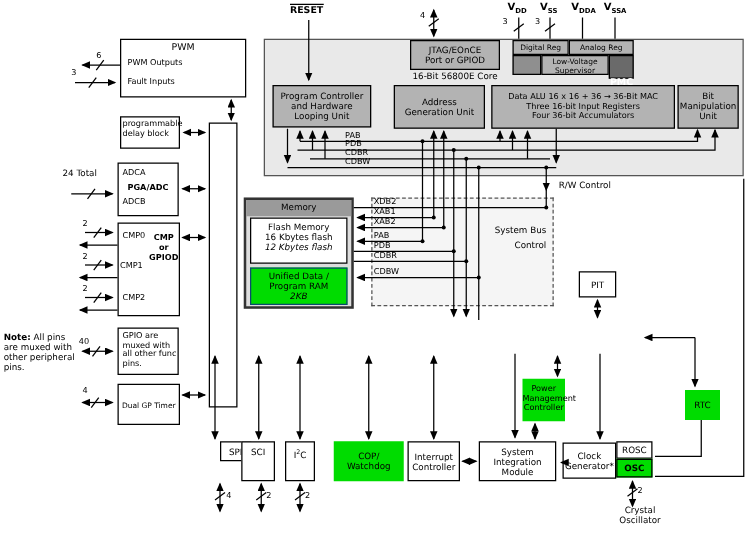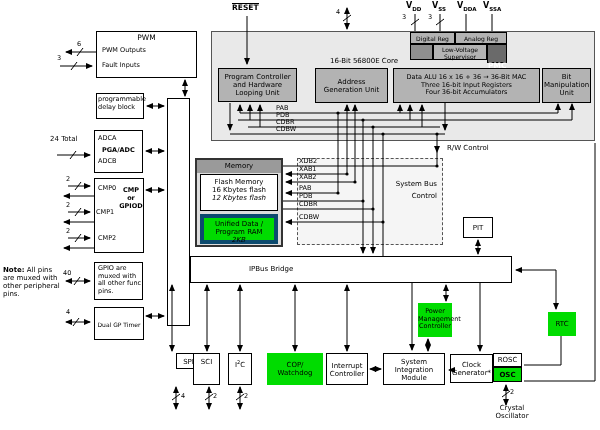--- a/index.html
+++ b/index.html
@@ -35,20 +35,24 @@
   <div class="abs t80 b" style="left:406px;top:1px;"><span>V</span><sub>DD</sub></div>
   <div class="abs t80 b" style="left:432px;top:1px;"><span>V</span><sub>SS</sub></div>
   <div class="abs t80 b" style="left:457px;top:1px;"><span>V</span><sub>DDA</sub></div>
   <div class="abs t80 b" style="left:483px;top:1px;"><span>V</span><sub>SSA</sub></div>
   <div class="abs t65" style="left:402px;top:14px;">3</div>
   <div class="abs t65" style="left:428px;top:14px;">3</div>
   <div class="abs t65" style="left:336px;top:9px;">4</div>
 
   <div class="box" style="left:211px;top:31px;width:384px;height:110px;background:var(--core_gray);border-color:#555;"></div>
 
+  <div class="box gray ctr t70" style="left:328px;top:32px;width:72px;height:24px;padding-top:3px;">
+    <div>JTAG/EOnCE</div>
+    <div>Port or GPIOD</div>
+  </div>
 
   <div class="box gray ctr t60" style="left:410px;top:32px;width:45px;height:12px;padding-top:2px;">Digital Reg</div>
   <div class="box gray ctr t60" style="left:455px;top:32px;width:52px;height:12px;padding-top:2px;">Analog Reg</div>
   <div class="box" style="left:410px;top:44px;width:23px;height:16px;background:var(--filler_gray);"></div>
   <div class="box gray ctr t60" style="left:433px;top:44px;width:54px;height:16px;padding-top:1px;">
     <div>Low-Voltage</div>
     <div>Supervisor</div>
   </div>
   <div class="box ctr t75 b" style="left:487px;top:44px;width:20px;height:16px;background:var(--dark_gray);color:#fff;padding-top:17px;">PMC</div>
 
@@ -95,21 +99,21 @@
   <div class="abs t65" style="left:299px;top:201px;">CDBR</div>
   <div class="abs t65" style="left:299px;top:214px;">CDBW</div>
 
   <div class="box" style="left:195px;top:158px;width:88px;height:89px;border:2px solid #333;background:#ddd;">
     <div class="abs ctr t70" style="left:0;top:0;width:84px;height:13px;background:var(--mem_header);padding-top:2px;">Memory</div>
     <div class="box ctr t70" style="left:3px;top:14px;width:78px;height:37px;padding-top:3px;">
       <div>Flash Memory</div>
       <div>16 Kbytes flash</div>
       <div class="i">12 Kbytes flash</div>
     </div>
-    <div class="box ctr t70 greenbox" style="left:3px;top:54px;width:78px;height:30px;border:4px solid #0c4a6e;padding-top:2px;">
+    <div class="box ctr t70 greenbox" style="left:3px;top:54px;width:78px;height:30px;border:1px solid #0c4a6e;padding-top:2px;">
       <div>Unified Data /</div>
       <div>Program RAM</div>
       <div class="i">2KB</div>
     </div>
   </div>
 
   <div class="box ctr t70" style="left:463px;top:217px;width:30px;height:21px;padding-top:6px;">PIT</div>
 
   <div class="box" style="left:96px;top:31px;width:101px;height:47px;">
     <div class="ctr t75" style="margin-top:2px;">PWM</div>
@@ -155,23 +159,20 @@
   <div class="abs t65" style="left:66px;top:309px;">4</div>
 
   <div class="abs t70" style="left:3px;top:266px;width:62px;">
     <div><span class="b">Note:</span><span> All pins</span></div>
     <div>are muxed with</div>
     <div>other peripheral</div>
     <div>pins.</div>
   </div>
 
   <div class="box" style="left:167px;top:98px;width:23px;height:228px;border-width:1.5px;"></div>
-  <div class="box" style="left:190px;top:256px;width:322px;height:27px;border-width:1.5px;">
-    <div class="abs t70" style="left:58px;top:8px;">IPBus Bridge</div>
-  </div>
 
   <div class="box ctr t70" style="left:176px;top:353px;width:25px;height:16px;padding-top:4px;">SPI</div>
   <div class="box ctr t70" style="left:193px;top:353px;width:27px;height:32px;padding-top:4px;">SCI</div>
   <div class="box ctr t70" style="left:228px;top:353px;width:24px;height:32px;padding-top:4px;"><span>I</span><sup>2</sup><span>C</span></div>
   <div class="abs greenbox ctr t70" style="left:267px;top:353px;width:56px;height:32px;padding-top:8px;">
     <div>COP/</div>
     <div>Watchdog</div>
   </div>
   <div class="box ctr t70" style="left:326px;top:353px;width:42px;height:32px;padding-top:8px;">
     <div>Interrupt</div>

